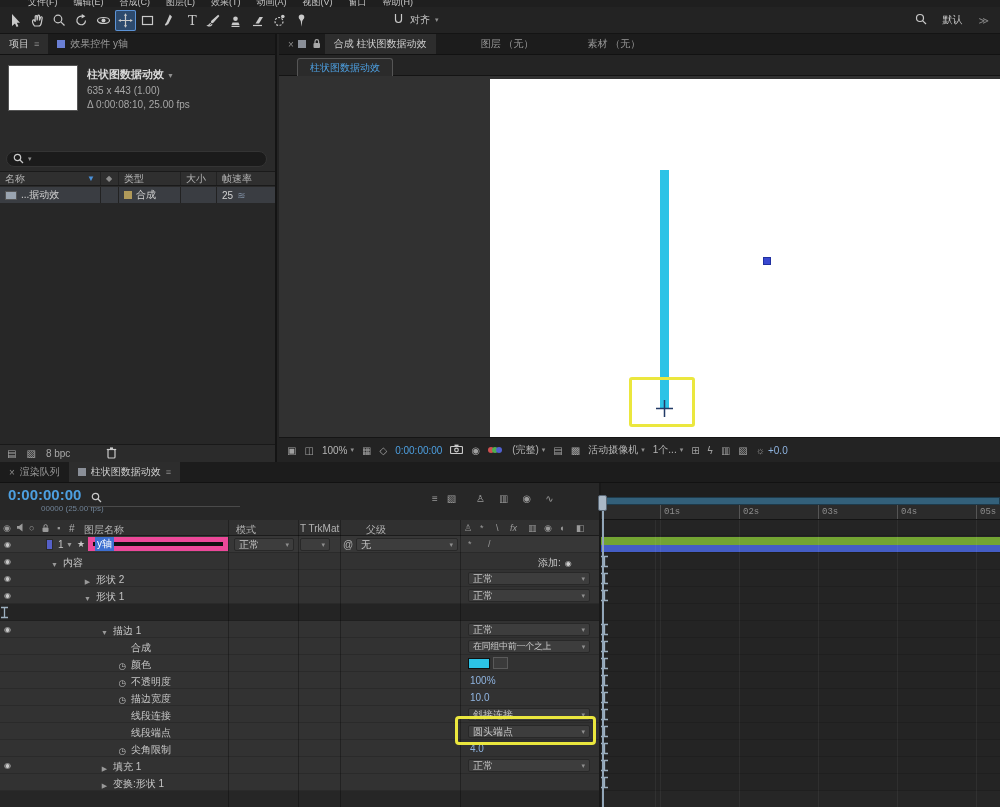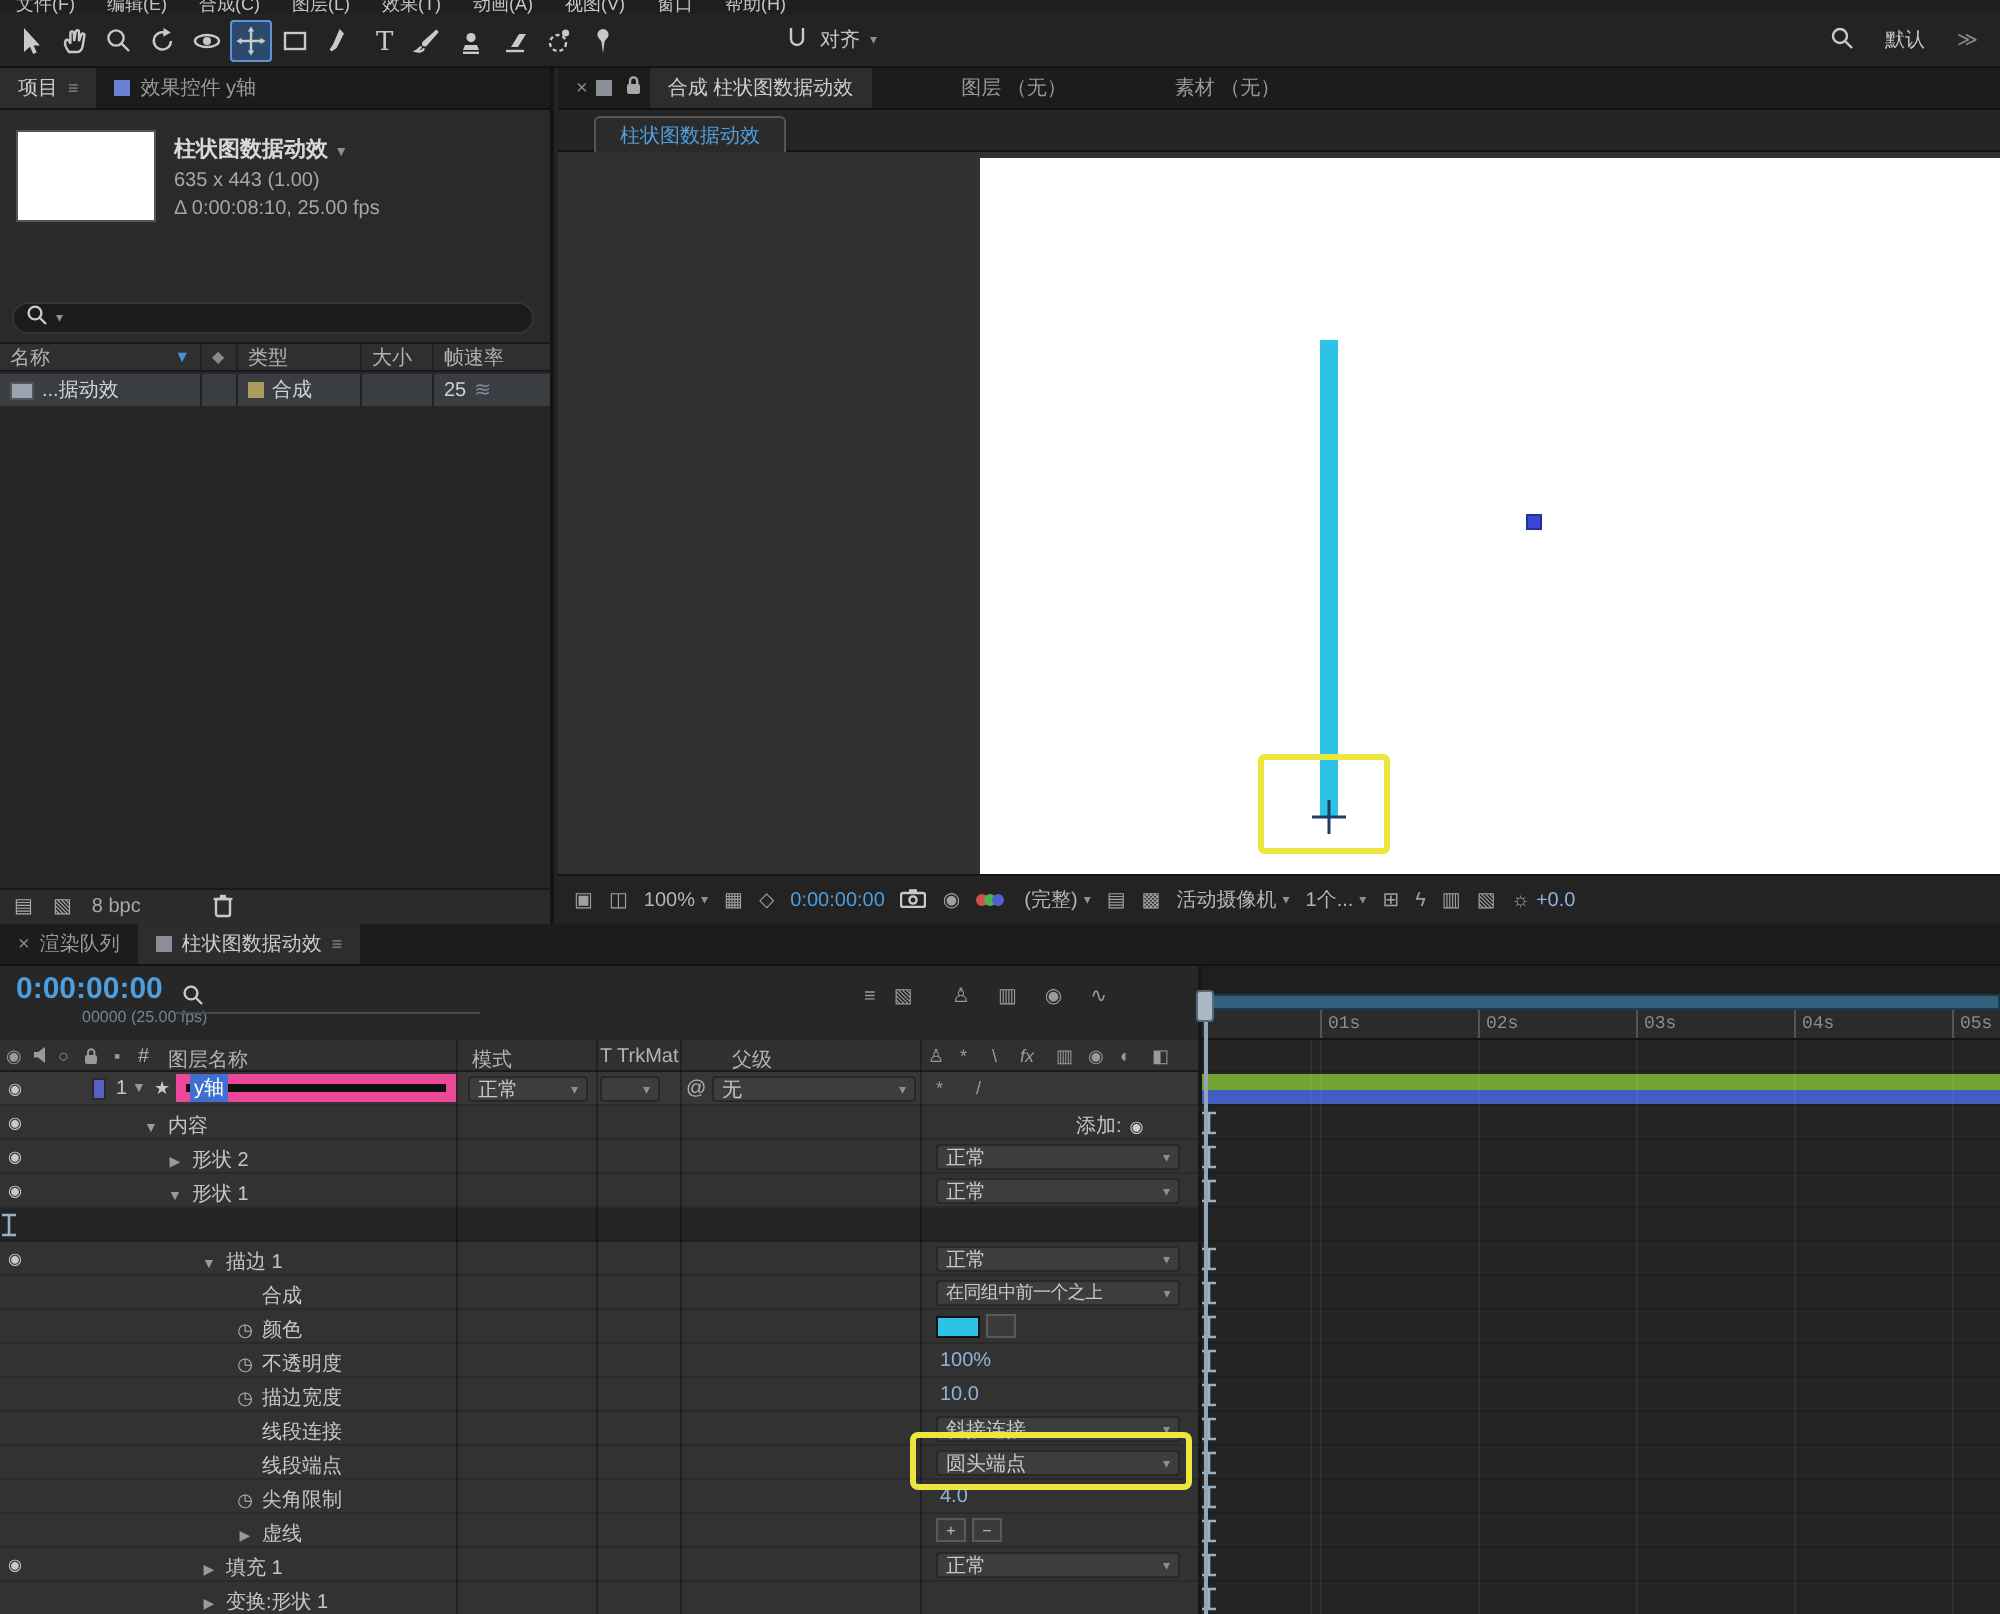--- a/index.html
+++ b/index.html
@@ -1,21 +1,21 @@
 <!DOCTYPE html>
 <html style="--accent-blue: #4a90d8; --stroke-cyan: #2cc3e6; --highlight-yellow: #ebe73e; --value-blue: #8fb4e0; --timecode-blue: #4d9fe0; --selection-blue: #3d6fd0; --bar-green: #73a433; --bar-blue: #445dc4; --dot-blue: #3948d0;"><head>
 <meta charset="utf-8">
 <style>
   html,body{margin:0;padding:0;background:#101010;}
   #app{position:relative;width:1000px;height:807px;overflow:hidden;background:#232323;
        font-family:"Liberation Sans","DejaVu Sans",sans-serif;font-size:10px;color:#bfbfbf;cursor:default;}
   #app *{box-sizing:border-box;white-space:nowrap;}
 
   
-  #menubar{position:absolute;left:0;top:0;width:100%;height:7px;background:#1f1f1f;overflow:hidden;}
+  #menubar{position:absolute;left:0;top:0;width:100%;height:7px;background:#1f1f1f;overflow:hidden;padding-left:20px;}
   #menubar .inner{display:flex;gap:16px;padding-left:8px;transform:translateY(-4px);font-size:9px;color:#c5c5c5;}
 
   
   #toolbar{position:absolute;left:0;top:7px;width:100%;height:27px;background:#232323;
            border-bottom:1px solid #141414;display:flex;align-items:center;padding:0 5px;}
   .tool{width:21px;height:21px;display:flex;align-items:center;justify-content:center;border-radius:2px;margin-right:1px;flex:none;}
   .tool.selected{background:#2d4a6d;box-shadow:0 0 0 1px #5c93d6 inset;}
   .tool-stroke{stroke:#c9c9c9;fill:none;stroke-width:1.2px;}
   .tool-fill{fill:#c9c9c9;}
   #snap-group{display:flex;align-items:center;gap:5px;margin-left:78px;color:#c5c5c5;}
@@ -113,21 +113,21 @@
   .dd .caret{margin-left:auto;padding-left:3px;}
   .dd-mode{left:234px;width:60px;}
   .dd-trkmat{left:300px;width:30px;}
   .dd-parent{left:356px;width:102px;}
   .pick-whip{position:absolute;left:343px;top:3px;color:#b0b0b0;}
   .switch-glyph{position:absolute;top:3px;color:#9a9a9a;font-size:9px;}
 
   
   .slot{display:inline-block;width:13px;text-align:center;flex:none;}
   .pr-label{position:absolute;top:3px;display:flex;align-items:center;color:#c6c6c6;}
-  .ind-1{left:69px;}.ind-2{left:81px;}.ind-3{left:98px;}.ind-4{left:116px;}
+  .ind-1{left:48px;}.ind-2{left:81px;}.ind-3{left:98px;}.ind-4{left:116px;}
   .twirl{font-size:7px;color:#999;}
   .tw-down::before{content:"▼";}
   .tw-right::before{content:"▶";}
   .stopwatch{font-size:9px;color:#b5b5b5;}
   .plabel{margin-left:2px;}
   .dd-val{left:468px;width:122px;}
   .dd-val.wide{font-size:9px;letter-spacing:-0.3px;}
   .val{position:absolute;left:470px;top:3px;color:var(--value-blue);}
   .swatch-group,.pm,.pathicons{position:absolute;left:468px;top:2px;display:flex;gap:3px;align-items:center;}
   .swatch{width:22px;height:11px;background:var(--stroke-cyan);border:1px solid #111;}
@@ -788,42 +788,20 @@
               <span class="val">4.0</span>
 
             </div>
             <div class="pr-right">
               <svg class="ibeam" width="9" height="13" viewBox="0 0 9 13">
                 <path d="M1 1.5 H8 M4.5 1.5 V11.5 M1 11.5 H8" stroke="#9db0c0" stroke-width="1.3" fill="none"></path>
               </svg>
             </div>
           </div>
 
-          <div class="tl-row">
-            <div class="pr-left">
-
-              <span class="pr-label ind-4">
-                <span class="slot">
-                  <span class="twirl tw-right"></span>
-                </span>
-                <span class="plabel">虚线</span>
-              </span>
-
-              <span class="pm">
-                <span class="mini-box">+</span>
-                <span class="mini-box">−</span>
-              </span>
-
-            </div>
-            <div class="pr-right">
-              <svg class="ibeam" width="9" height="13" viewBox="0 0 9 13">
-                <path d="M1 1.5 H8 M4.5 1.5 V11.5 M1 11.5 H8" stroke="#9db0c0" stroke-width="1.3" fill="none"></path>
-              </svg>
-            </div>
-          </div>
 
           <div class="tl-row">
             <div class="pr-left">
               <span class="eye">◉</span>
               <span class="pr-label ind-3">
                 <span class="slot">
                   <span class="twirl tw-right"></span>
                 </span>
                 <span class="plabel">填充 1</span>
               </span>

